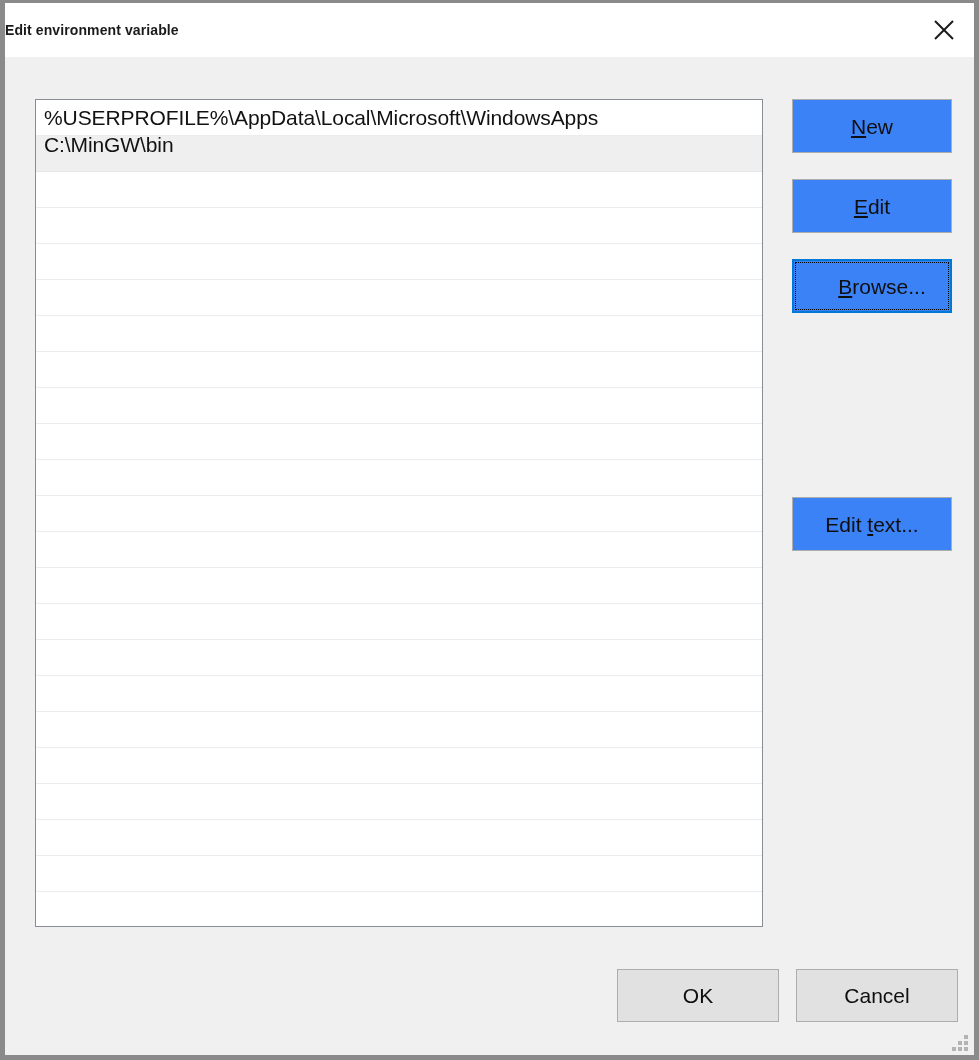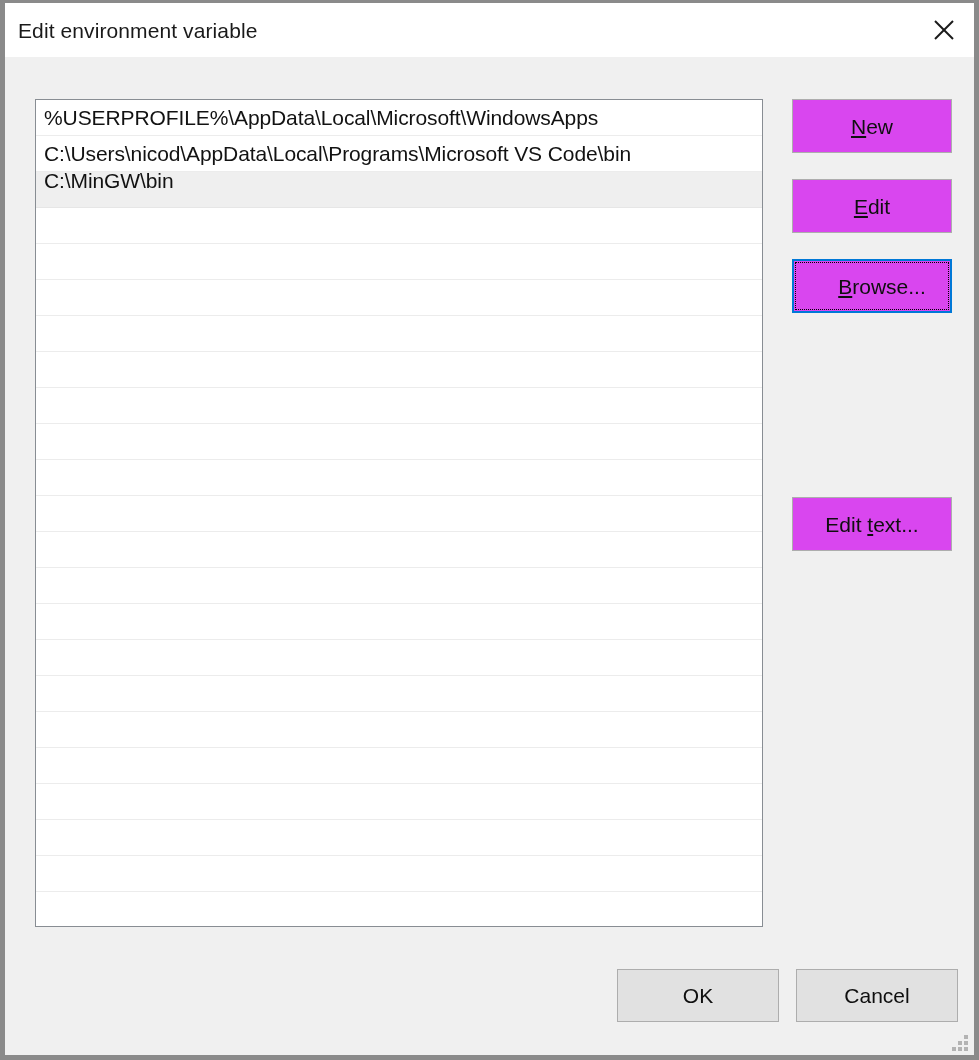--- a/index.html
+++ b/index.html
@@ -35,26 +35,26 @@
   .titlebar {
     position: relative;
     height: 54px;
     flex: 0 0 54px;
     background: #ffffff;
     display: flex;
     align-items: center;
     justify-content: space-between;
   }
   .title-text {
-    padding-left: 13px;
-    font-size: 21px;
+    font-size: 14px;
     line-height: 1;
     color: #1a1a1a;
     letter-spacing: 0.1px;
     white-space: nowrap;
+    font-weight: bold;
   }
   .close-button {
     width: 60px;
     height: 54px;
     display: flex;
     align-items: center;
     justify-content: center;
     cursor: default;
   }
   .close-button svg { display: block; }
@@ -106,21 +106,21 @@
   .side-buttons {
     position: absolute;
     left: 787px;
     top: 42px;
     width: 160px;
   }
   .btn {
     box-sizing: border-box;
     width: 160px;
     height: 54px;
-    background: #d946ef;
+    background: #3b82f6;
     border: 1px solid #adadad;
     color: #0f0f0f;
     font-family: "Liberation Sans", sans-serif;
     font-size: 21px;
     line-height: 1;
     display: flex;
     align-items: center;
     justify-content: center;
     cursor: default;
     padding: 0;
@@ -199,23 +199,20 @@
       </span>
     </div>
   </div>
 
   <div class="dialog-body">
 
     <div class="listbox" id="listbox">
         <div class="list-row">
           <span class="row-text">%USERPROFILE%\AppData\Local\Microsoft\WindowsApps</span>
         </div>
-        <div class="list-row">
-          <span class="row-text">C:\Users\nicod\AppData\Local\Programs\Microsoft VS Code\bin</span>
-        </div>
         <div class="list-row is-highlighted">
           <span class="row-text">C:\MinGW\bin</span>
         </div>
         <div class="list-row"></div>
         <div class="list-row"></div>
         <div class="list-row"></div>
         <div class="list-row"></div>
         <div class="list-row"></div>
         <div class="list-row"></div>
         <div class="list-row"></div>

